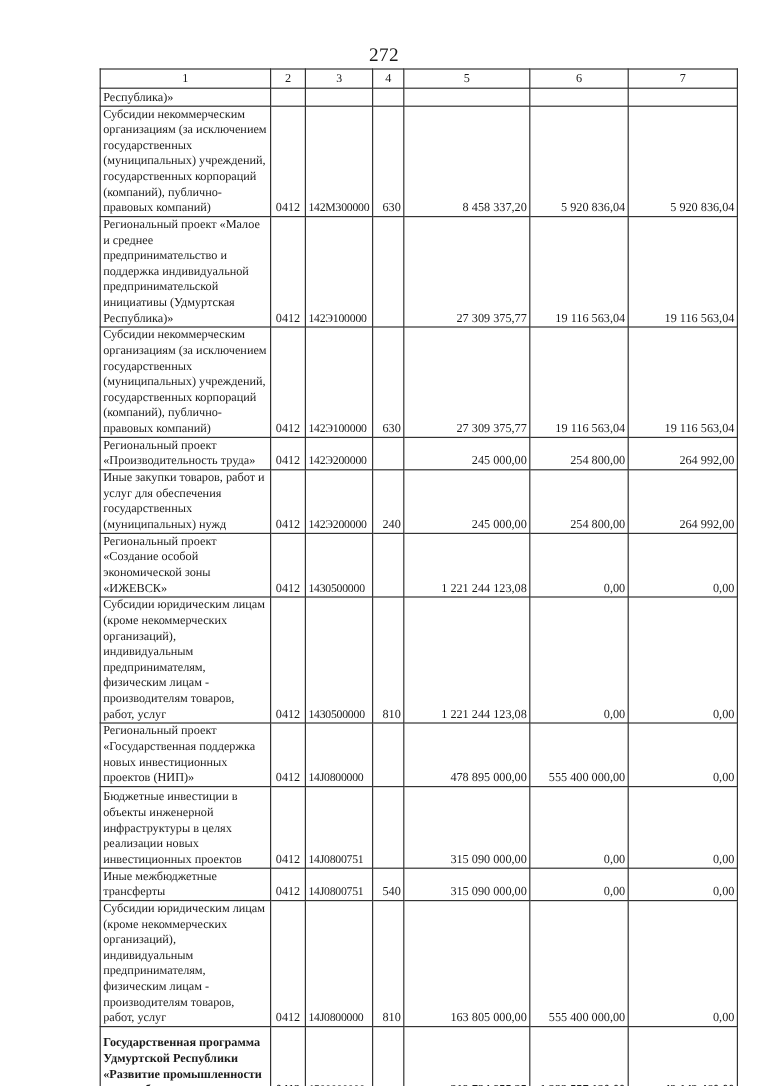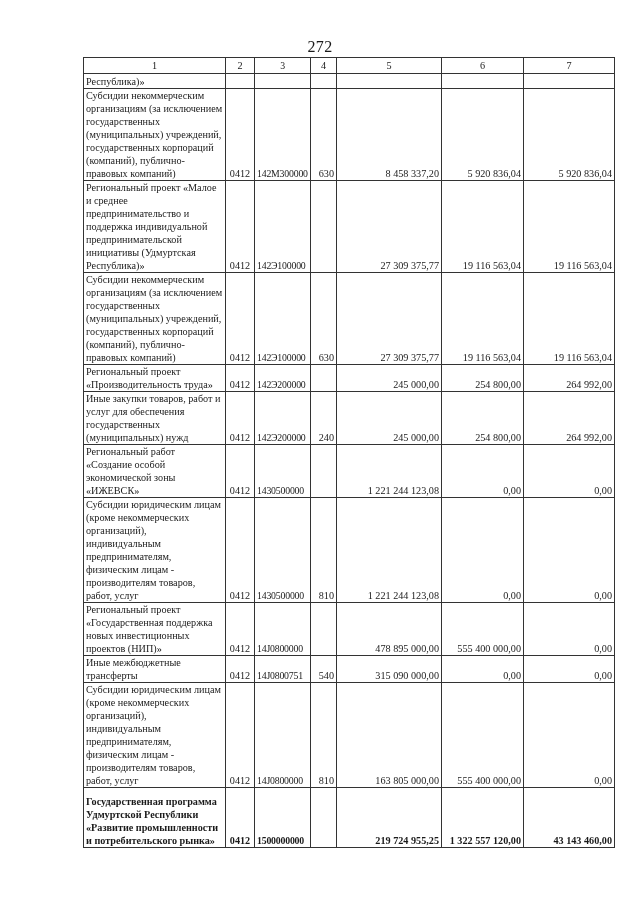--- a/index.html
+++ b/index.html
@@ -89,21 +89,21 @@
       <tr style="height: 53px;">
         <td class="c1 name-cell">Иные закупки товаров, работ и услуг для обеспечения государственных (муниципальных) нужд</td>
         <td class="c2">0412</td>
         <td class="c3">142Э200000</td>
         <td class="c4">240</td>
         <td class="c5 num">245 000,00</td>
         <td class="c6 num">254 800,00</td>
         <td class="c7 num">264 992,00</td>
       </tr>
       <tr style="height: 50px;">
-        <td class="c1 name-cell">Региональный работ «Создание особой экономической зоны «ИЖЕВСК»</td>
+        <td class="c1 name-cell">Региональный проект «Создание особой экономической зоны «ИЖЕВСК»</td>
         <td class="c2">0412</td>
         <td class="c3">1430500000</td>
         <td class="c4"></td>
         <td class="c5 num">1 221 244 123,08</td>
         <td class="c6 num">0,00</td>
         <td class="c7 num">0,00</td>
       </tr>
       <tr style="height: 75px;">
         <td class="c1 name-cell">Субсидии юридическим лицам (кроме некоммерческих организаций), индивидуальным предпринимателям, физическим лицам - производителям товаров, работ, услуг</td>
         <td class="c2">0412</td>
@@ -113,20 +113,29 @@
         <td class="c6 num">0,00</td>
         <td class="c7 num">0,00</td>
       </tr>
       <tr style="height: 47px;">
         <td class="c1 name-cell">Региональный проект «Государственная поддержка новых инвестиционных проектов (НИП)»</td>
         <td class="c2">0412</td>
         <td class="c3">14J0800000</td>
         <td class="c4"></td>
         <td class="c5 num">478 895 000,00</td>
         <td class="c6 num">555 400 000,00</td>
+        <td class="c7 num">0,00</td>
+      </tr>
+      <tr style="height: 68px;">
+        <td class="c1 name-cell">Бюджетные инвестиции в объекты инженерной инфраструктуры в целях реализации новых инвестиционных проектов</td>
+        <td class="c2">0412</td>
+        <td class="c3">14J0800751</td>
+        <td class="c4"></td>
+        <td class="c5 num">315 090 000,00</td>
+        <td class="c6 num">0,00</td>
         <td class="c7 num">0,00</td>
       </tr>
       <tr style="height: 25px;">
         <td class="c1 name-cell">Иные межбюджетные трансферты</td>
         <td class="c2">0412</td>
         <td class="c3">14J0800751</td>
         <td class="c4">540</td>
         <td class="c5 num">315 090 000,00</td>
         <td class="c6 num">0,00</td>
         <td class="c7 num">0,00</td>

